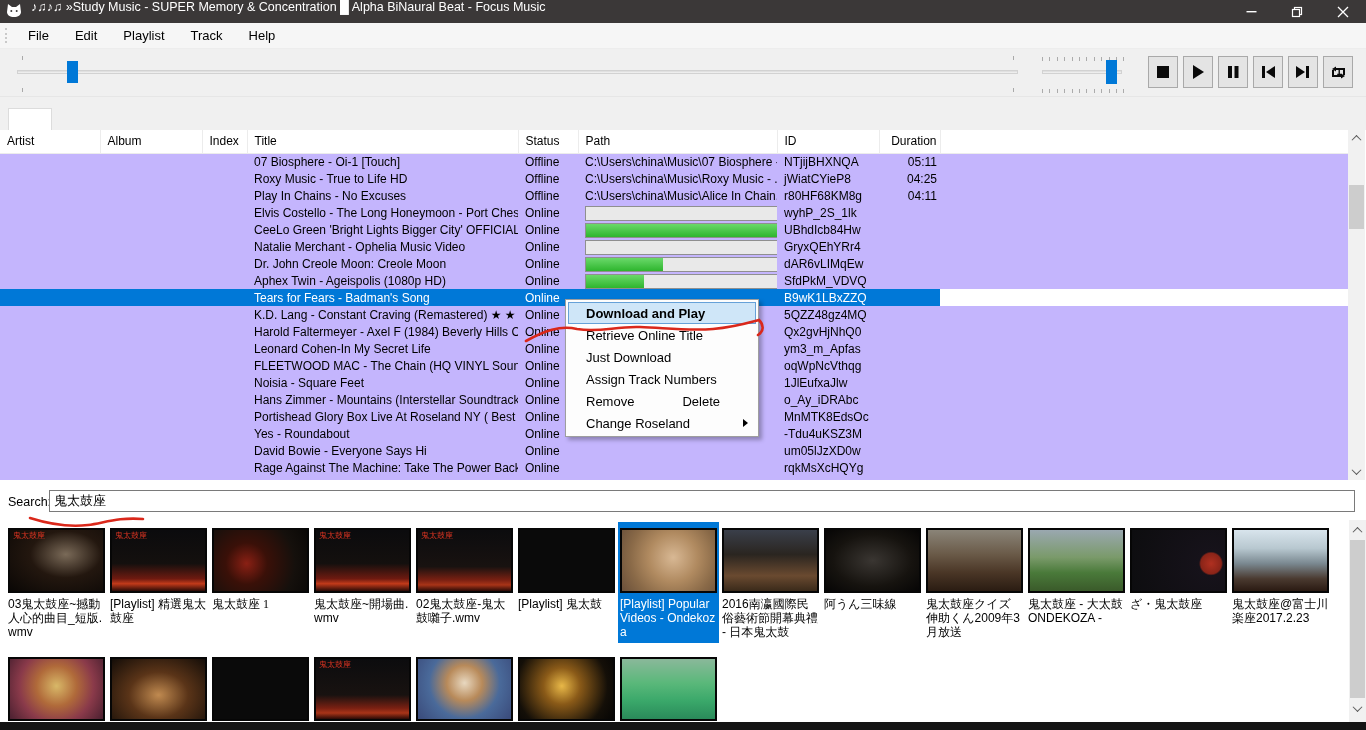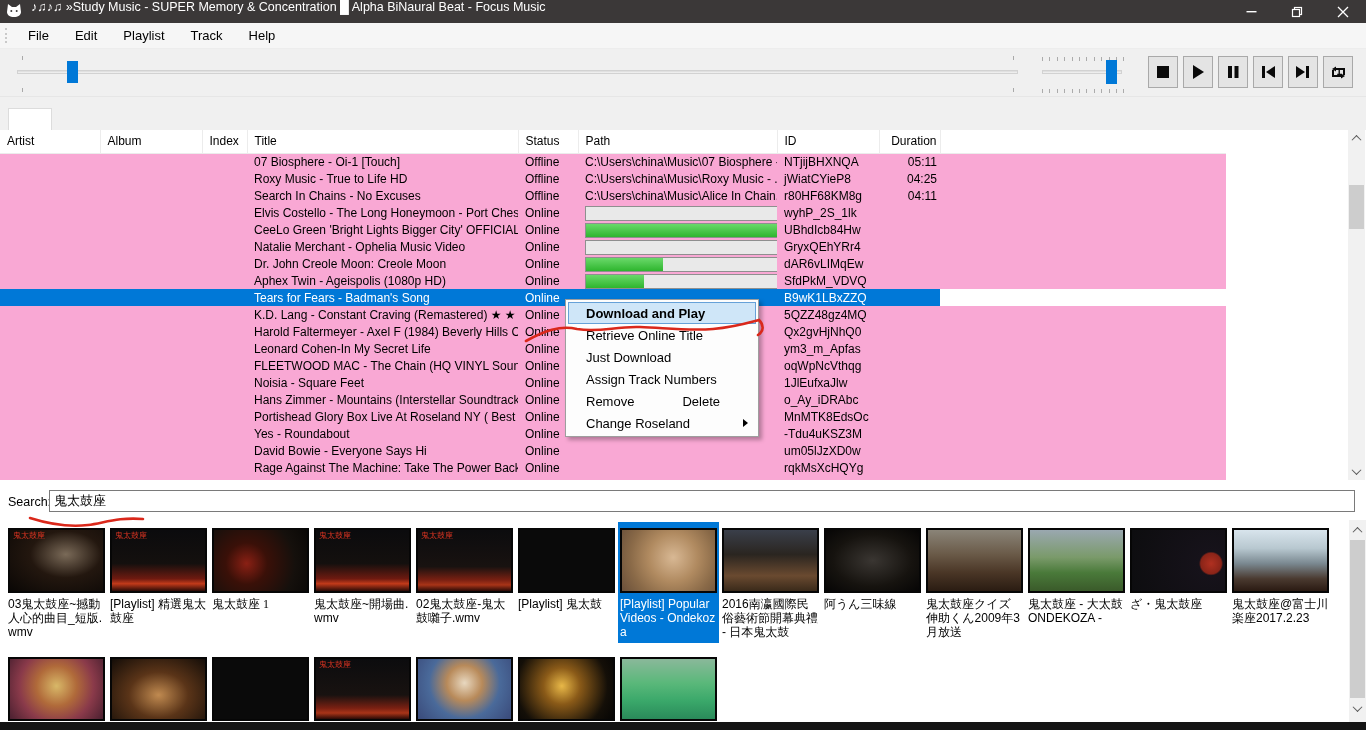--- a/index.html
+++ b/index.html
@@ -29,21 +29,21 @@
   .tickstrip { position:absolute; left:1042px; width:82px; height:4px;
      background:repeating-linear-gradient(90deg,#ababab 0 1px,transparent 1px 7.4px); }
   .tbtn { position:absolute; top:7px; width:30px; height:32px; background:#e4e4e4; border:1px solid #a9a9a9; display:flex; align-items:center; justify-content:center; }
   .tbtn svg { display:block; }
 
   
   .tabstrip { position:absolute; left:0; top:97px; width:1366px; height:33px; background:#f0f0f0; }
   .tab { position:absolute; left:8px; top:11px; width:44px; height:22px; background:#fff; border:1px solid #dcdcdc; border-bottom:none; }
 
   
-  .table-wrap { position:absolute; left:0; top:130px; width:1226px; height:350px; background:#f9a8d4; overflow:hidden; }
+  .table-wrap { position:absolute; left:0; top:130px; width:1348px; height:350px; background:#c4b5fd; overflow:hidden; }
   table { border-collapse:collapse; table-layout:fixed; width:1348px; }
   th { font-weight:normal; font-size:12px; text-align:left; height:23px; padding:0 0 0 7px;
        border-right:1px solid #ececec; border-bottom:1px solid #ececec; background:#fff; white-space:nowrap; overflow:hidden; }
   th.h-dur { text-align:right; padding-right:3px; }
   th.h-fill { border-right:none; }
   td { font-size:12px; height:17px; padding:0 0 0 7px; white-space:nowrap; overflow:hidden; color:#000; }
   td.c-artist { padding-left:8px; }
   td.c-dur { text-align:right; padding-right:3px; }
   tr.sel td { background:#0078d7; color:#fff; }
   tr.sel td.c-fill { background:#fff; }
@@ -247,21 +247,21 @@
     <td class="c-status">Offline</td>
     <td class="c-path">C:\Users\china\Music\Roxy Music - ...</td>
     <td class="c-id">jWiatCYieP8</td>
     <td class="c-dur">04:25</td>
     <td class="c-fill"></td>
   </tr>
           <tr>
     <td class="c-artist"></td>
     <td class="c-album"></td>
     <td class="c-index"></td>
-    <td class="c-title">Search In Chains - No Excuses</td>
+    <td class="c-title">Play In Chains - No Excuses</td>
     <td class="c-status">Offline</td>
     <td class="c-path">C:\Users\china\Music\Alice In Chain...</td>
     <td class="c-id">r80HF68KM8g</td>
     <td class="c-dur">04:11</td>
     <td class="c-fill"></td>
   </tr>
           <tr>
     <td class="c-artist"></td>
     <td class="c-album"></td>
     <td class="c-index"></td>

